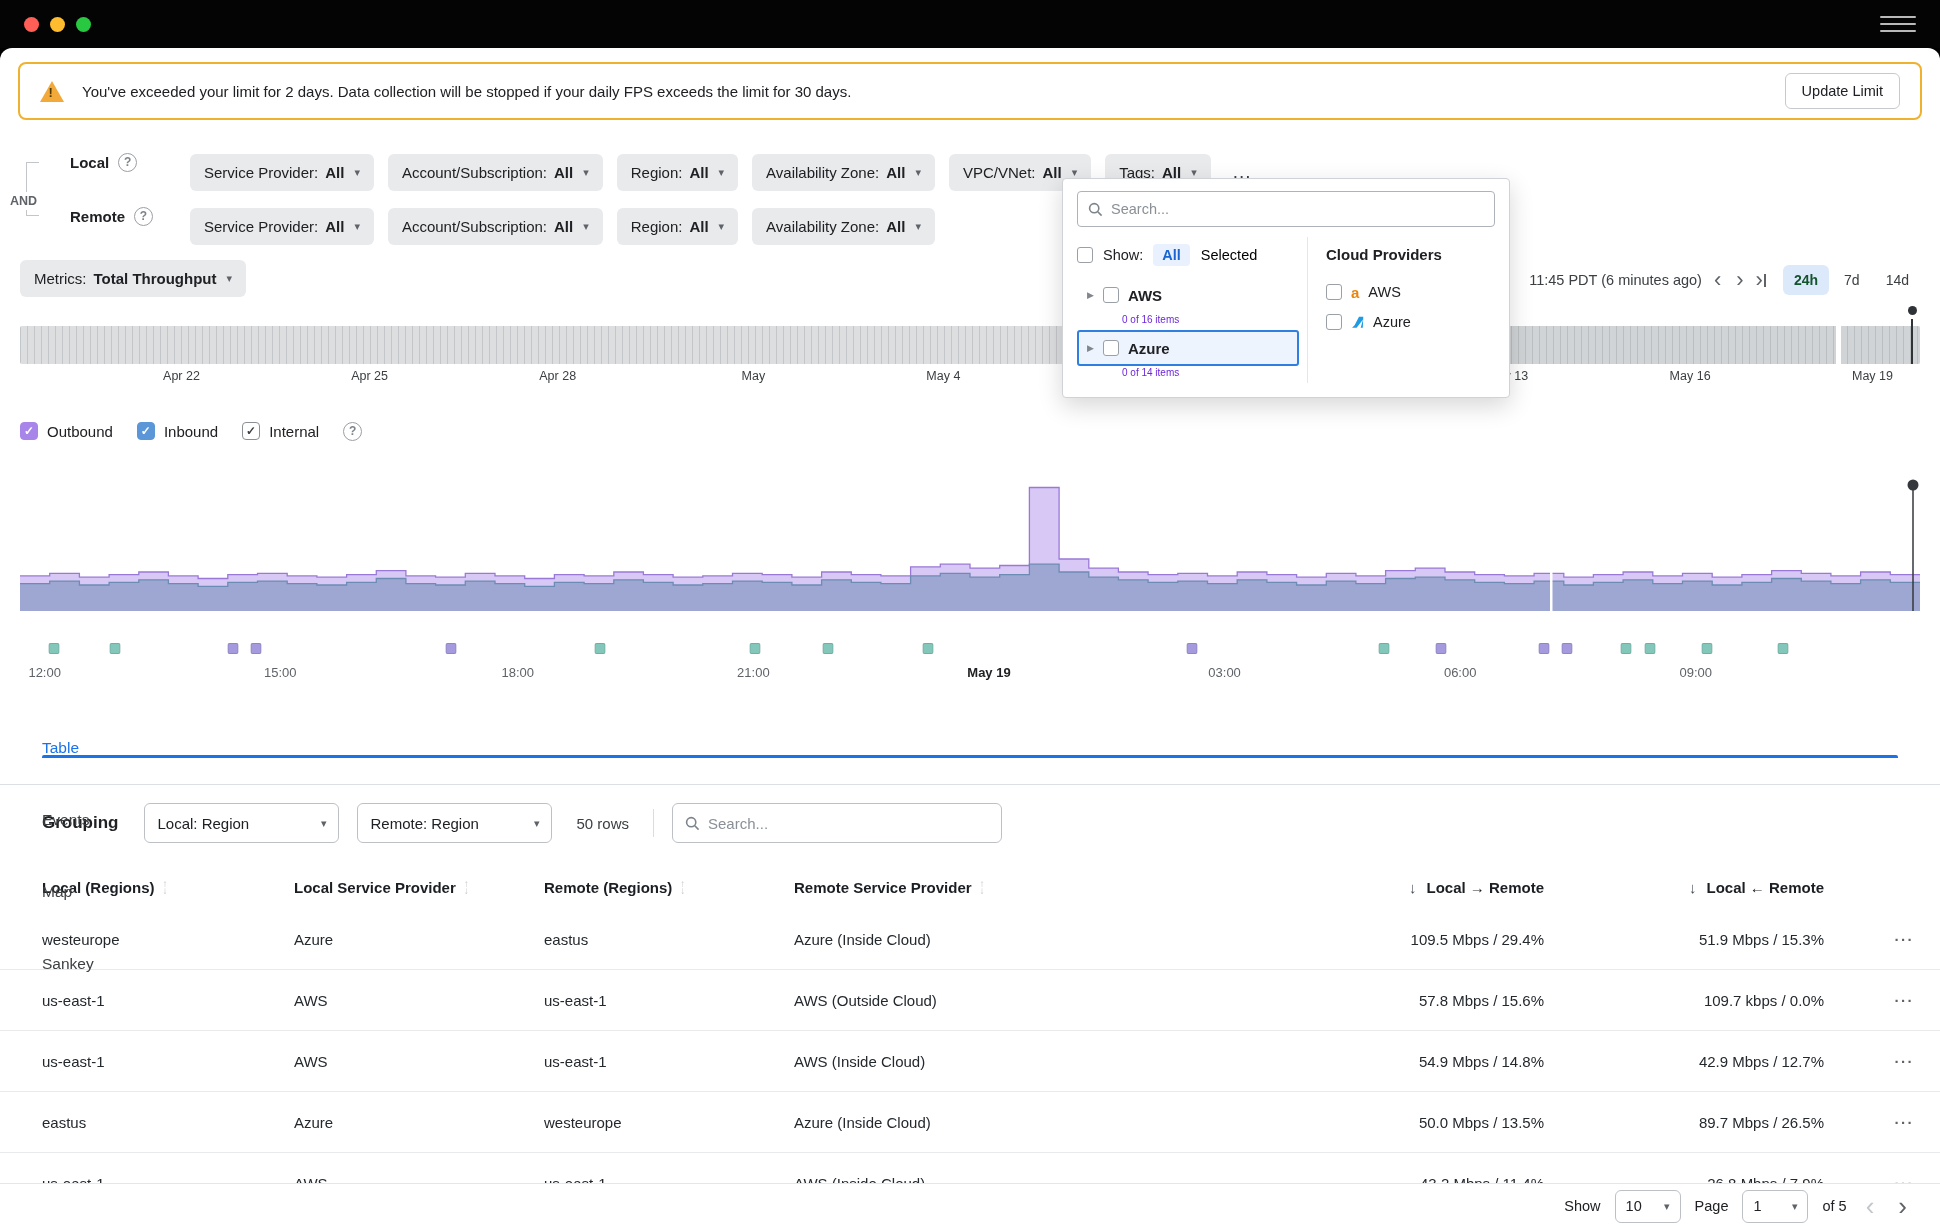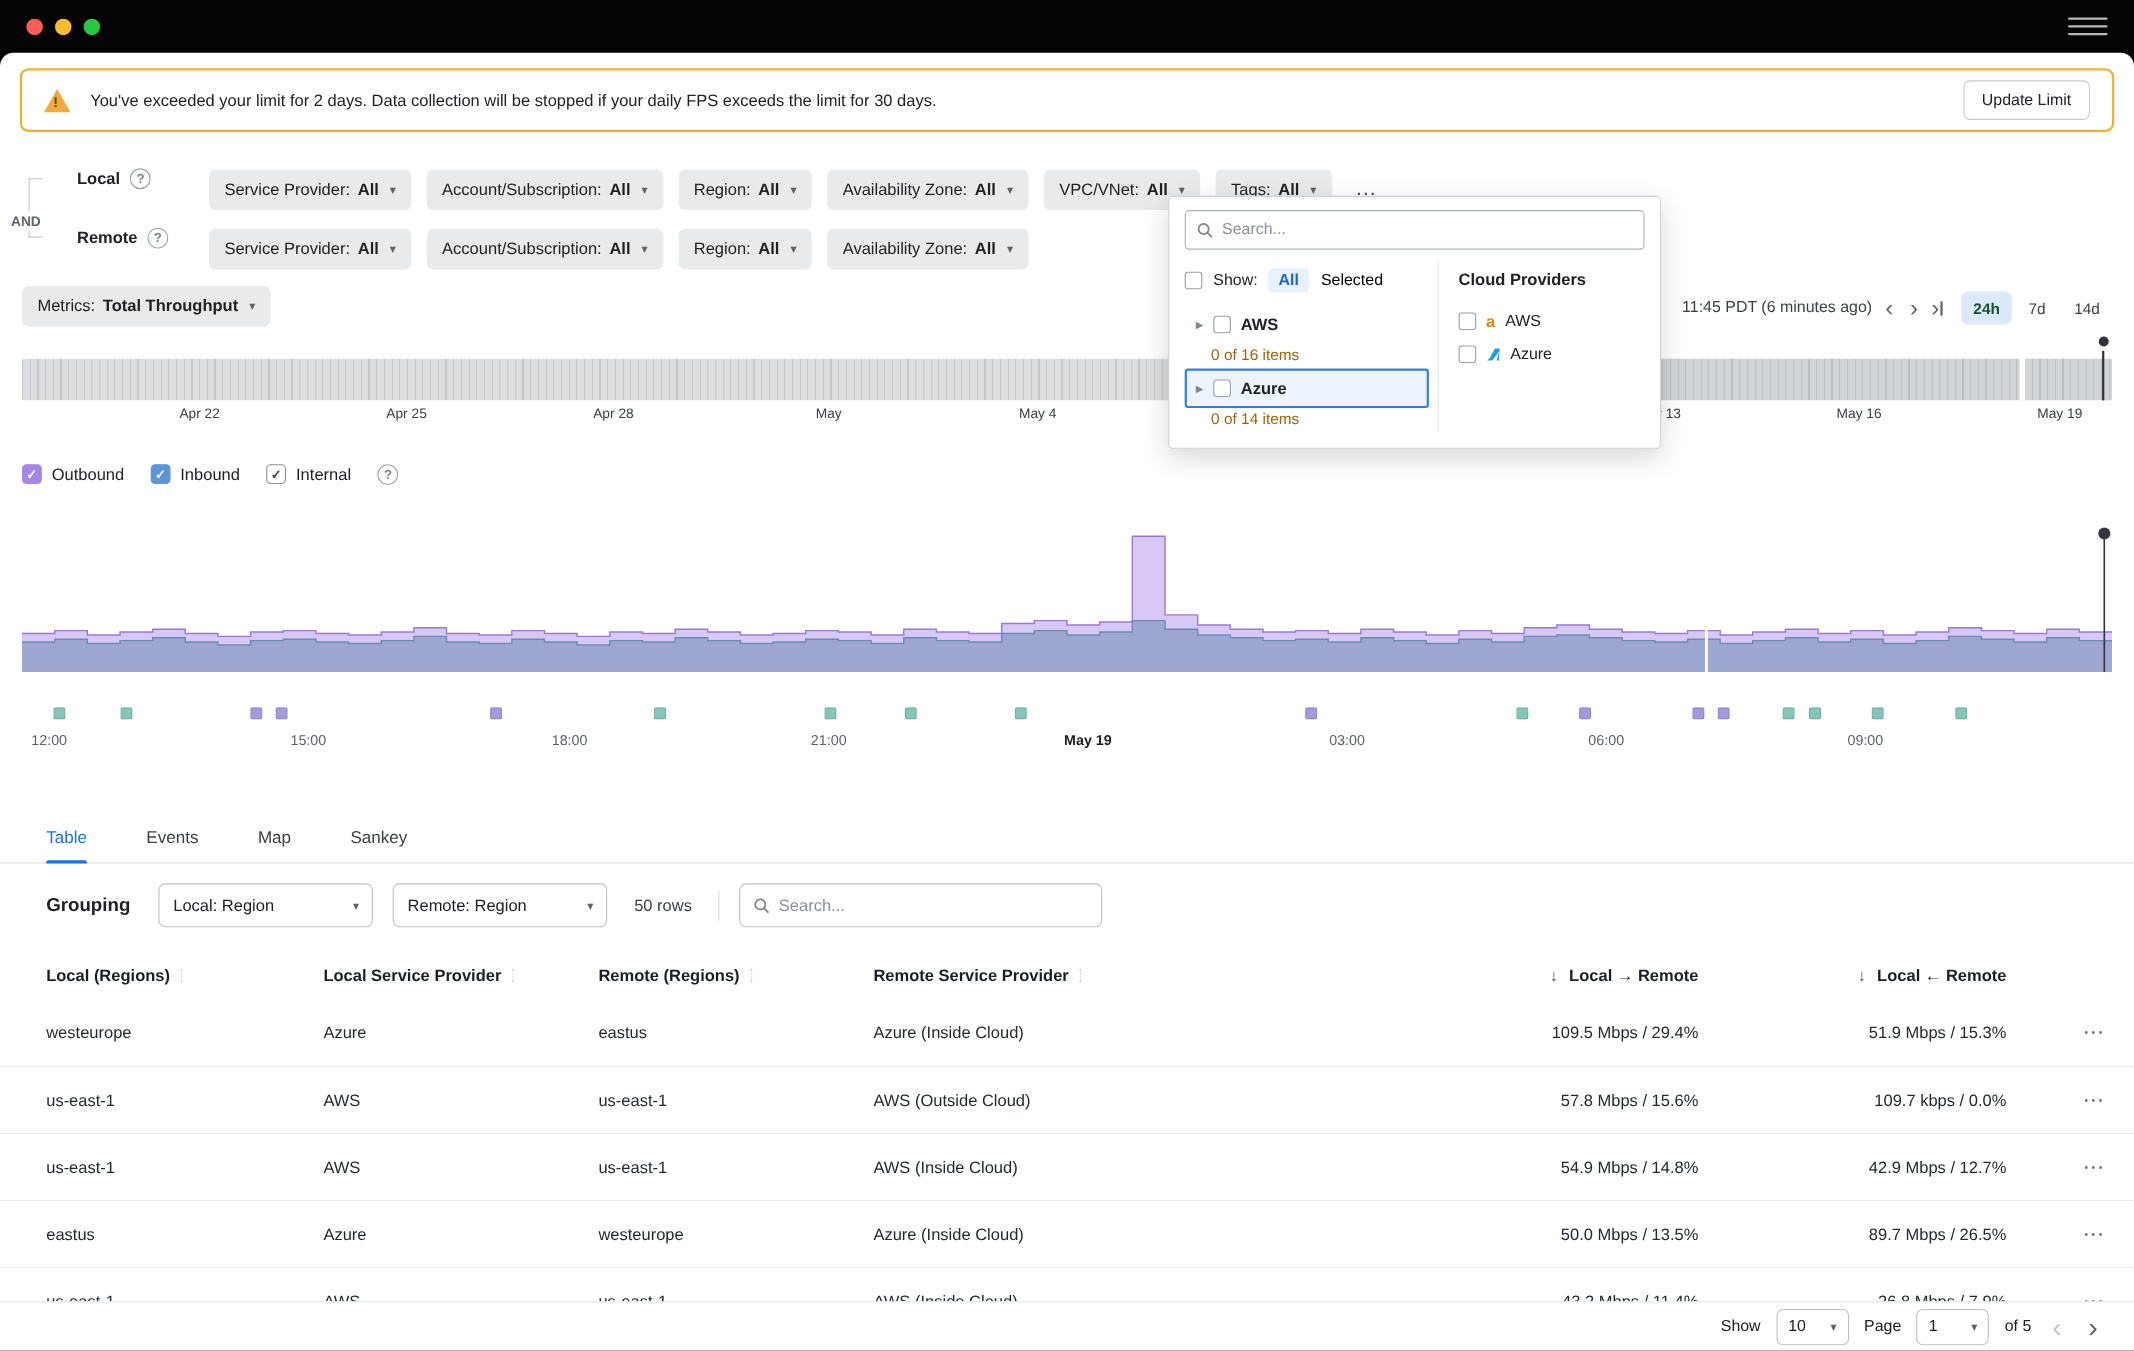--- a/index.html
+++ b/index.html
@@ -65,21 +65,21 @@
   
   .chart-wrap { position:relative; margin:18px 20px 0; height:160px; }
   .chart-wrap svg { display:block; }
   .events-row { position:relative; margin:22px 20px 0; height:12px; }
   .ev { position:absolute; width:11px; height:11px; border-radius:2px; top:0; transform:translateX(-50%); border:1px solid rgba(0,0,0,.12); }
   .xaxis { position:relative; margin:10px 20px 0; height:20px; }
   .xl { position:absolute; transform:translateX(-50%); font-size:13px; color:#5f6368; white-space:nowrap; }
   .xl.bold { color:#202124; font-weight:700; }
 
   
-  .tabs { margin-top:54px; padding:0 42px; display:flex; gap:54px; border-bottom:1px solid #dde0e3; height:46px; }
+  .tabs { margin-top:54px; padding:0 42px; display:flex; gap:54px; border-bottom:1px solid #dde0e3; height:46px;flex-direction:column; }
   .tab { font-size:15.5px; color:#3c4043; display:flex; align-items:center; position:relative; cursor:pointer; }
   .tab.active { color:#1a73e8; }
   .tab.active::after { content:""; position:absolute; left:0; right:0; bottom:-1px; height:3px; background:#1a73e8; border-radius:2px 2px 0 0; }
 
   
   .grouping { margin:16px 0 0 42px; display:flex; align-items:center; gap:18px; height:44px; }
   .gtitle { font-size:17px; font-weight:700; margin-right:8px; }
   .sbox { height:40px; background:#fff; border:1px solid #bdc1c6; border-radius:6px; display:flex; align-items:center; justify-content:space-between; padding:0 12px; gap:24px; font-size:15px; cursor:pointer; min-width:195px; }
   .rows-count { font-size:15px; color:#3c4043; margin:0 6px; }
   .vdiv { width:1px; height:28px; background:#dadce0; }
@@ -114,21 +114,21 @@
   .pop-left { flex:0 0 244px; padding:2px 8px 0 14px; }
   .pop-right { flex:1; border-left:1px solid #e4e6e9; padding:2px 14px 0 18px; }
   .show-row { display:flex; align-items:center; gap:10px; height:32px; font-size:14.5px; margin-bottom:6px; }
   .opt { padding:3px 9px; border-radius:4px; color:#000000; cursor:pointer; }
   .opt.active { background:#e8f1fd; color:#1a66d0; font-weight:700; }
   .cb { width:16px; height:16px; border:1.5px solid #9aa0a6; border-radius:3px; background:#fff; flex:0 0 auto; cursor:pointer; }
   .tree-row { display:flex; align-items:center; gap:9px; height:36px; padding:0 8px; border:2px solid transparent; border-radius:3px; cursor:pointer; }
   .tree-row.sel { border-color:#2f7fe0; background:#edf4fe; }
   .caret { color:#80868b; font-size:9px; flex:0 0 auto; }
   .tname { font-weight:700; font-size:15px; }
-  .tcount { margin:1px 0 5px 24px; font-size:14px; color:#a16207; }
+  .tcount { margin:1px 0 5px 45px; font-size:10px; color:#6d28d9; }
   .pop-title { font-weight:700; font-size:15px; margin:7px 0 14px; }
   .prov { display:flex; align-items:center; gap:9px; height:30px; font-size:14.5px; cursor:pointer; }
   .aws-g { color:#e8850c; font-weight:800; font-size:15px; }
 
   .mag { flex:0 0 auto; display:flex; }
 </style>
 </head>
 <body>
 
 <div class="app">

